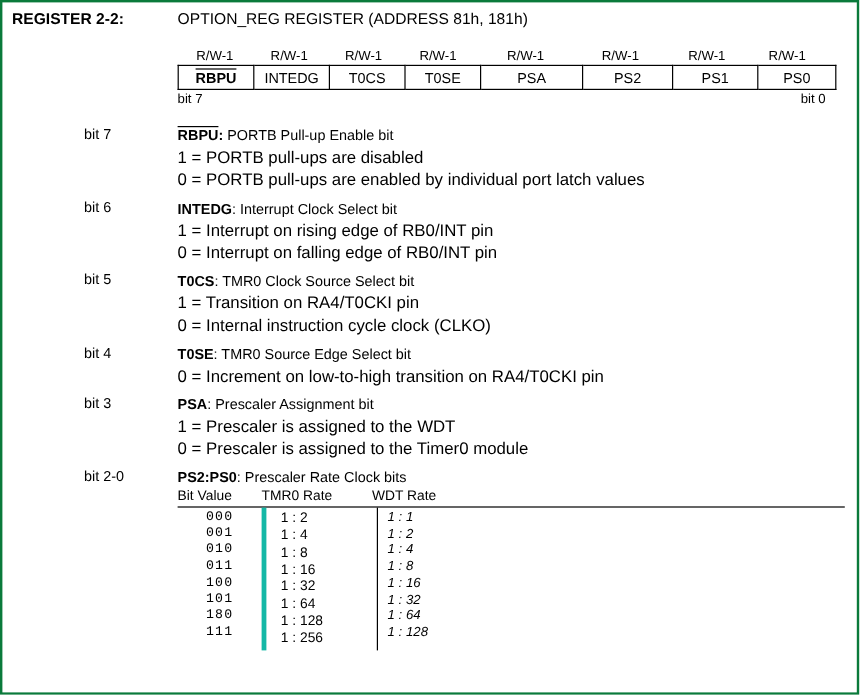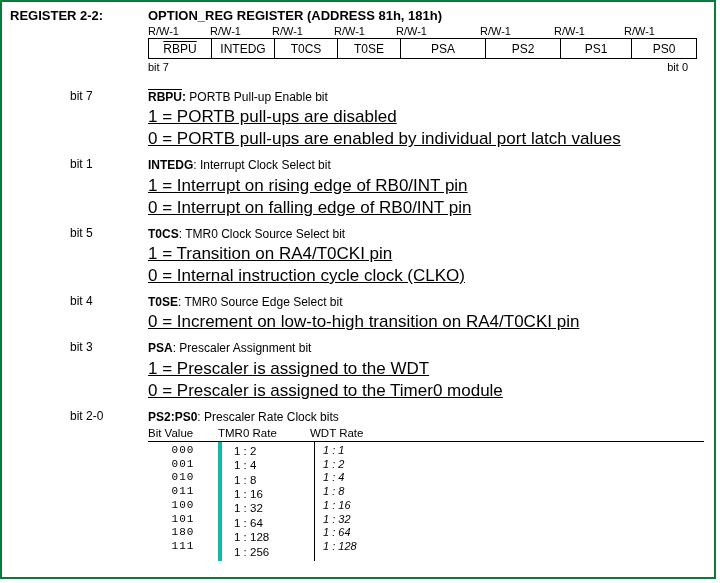--- a/index.html
+++ b/index.html
@@ -14,75 +14,75 @@
     width: 716px;
     height: 579px;
     border: 2px solid #0a7a3b;
     box-sizing: border-box;
     padding: 6px 10px 6px 8px;
     position: relative;
   }
   .header-row {
     display: flex;
     align-items: flex-start;
-    margin-bottom: 2px;
+    margin-bottom: 18px;
   }
   .reg-label {
     font-weight: bold;
     font-size: 13px;
     width: 138px;
     flex-shrink: 0;
   }
   .reg-title {
-    font-weight: bold;
+    font-weight: normal;
     font-size: 13px;
   }
 
   .register-area {
     margin-left: 138px;
   }
   .rw-row, .labels-row, .bits-row { display: flex; }
   .rwcell, .labelcell, .bitcell {
-    text-align: left;
+    text-align: center;
     box-sizing: border-box;
   }
   .rw-row .rwcell { font-size: 11px; padding-bottom:1px;}
   .rwcell.c0 { width:62px;} .rwcell.c1{width:62px;} .rwcell.c2{width:62px;}
   .rwcell.c3{width:62px;} .rwcell.c4{width:84px;} .rwcell.c5{width:74px;}
   .rwcell.c6{width:70px;} .rwcell.c7{width:64px;}
 
   .reg-table { border-collapse: collapse; }
   .reg-table td {
     border: 1px solid #000;
     text-align: center;
     font-size: 12px;
     padding: 2px 0;
     height: 15px;
   }
   .reg-table td.c0{width:62px;} .reg-table td.c1{width:62px;} .reg-table td.c2{width:62px;}
   .reg-table td.c3{width:62px;} .reg-table td.c4{width:84px;} .reg-table td.c5{width:74px;}
   .reg-table td.c6{width:70px;} .reg-table td.c7{width:64px;}
-  .overline { text-decoration: overline; }
+  .overline { text-decoration: overline; font-weight: bold; }
 
   .bitlabels {
     display: flex;
     justify-content: space-between;
     width: 540px;
     font-size: 11px;
     margin-top:2px;
   }
 
   
   .desc-area { margin-top: 16px; }
   .desc-row { display: flex; margin-bottom: 1px; }
   .bitname { width: 78px; margin-left:60px; font-size:12px; flex-shrink:0;}
   .bitbody { flex: 1; font-size:12px; line-height:1.35;}
   .bitbody .bold { font-weight: bold; }
   .vals { margin-top:1px; margin-bottom:6px;}
-  .vals div { font-size:17px; line-height:1.3;text-decoration:underline;}
+  .vals div { font-size:14px; line-height:1.3;}
 
   
   .pres-wrap { margin-left: 138px; margin-top:2px;}
   .pres-head { display:flex; font-size:11.5px; margin-bottom:2px;align-items:flex-end;}
   .pres-head .ph0{width:70px;} .pres-head .ph1{width:80px;} .pres-head .ph2{width:70px;margin-left:12px;}
   .pres-body { display:flex; border-top:1px solid #000;}
   .pres-col { padding:2px 0;}
   .pres-col.pc0{width:70px; text-align:center; font-family:"Courier New",monospace; font-size:11px; border-right:4px solid #14b8a6; letter-spacing:1px;}
   .pres-col.pc1{width:80px; border-right:1px solid #000; padding-left:12px; font-size:11.5px;}
   .pres-col.pc2{width:70px; padding-left:8px; font-size:11px;font-style:italic;}
@@ -134,21 +134,21 @@
         <div class="bitname">bit 7</div>
         <div class="bitbody">
           <div><span class="bold"><span class="overline">RBPU</span>:</span><span> PORTB Pull-up Enable bit</span></div>
           <div class="vals">
             <div>1 = PORTB pull-ups are disabled</div>
             <div>0 = PORTB pull-ups are enabled by individual port latch values</div>
           </div>
         </div>
       </div>
       <div class="desc-row">
-        <div class="bitname">bit 1</div>
+        <div class="bitname">bit 6</div>
         <div class="bitbody">
           <div><span class="bold">INTEDG</span><span>: Interrupt Clock Select bit</span></div>
           <div class="vals">
             <div>1 = Interrupt on rising edge of RB0/INT pin</div>
             <div>0 = Interrupt on falling edge of RB0/INT pin</div>
           </div>
         </div>
       </div>
       <div class="desc-row">
         <div class="bitname">bit 5</div>

